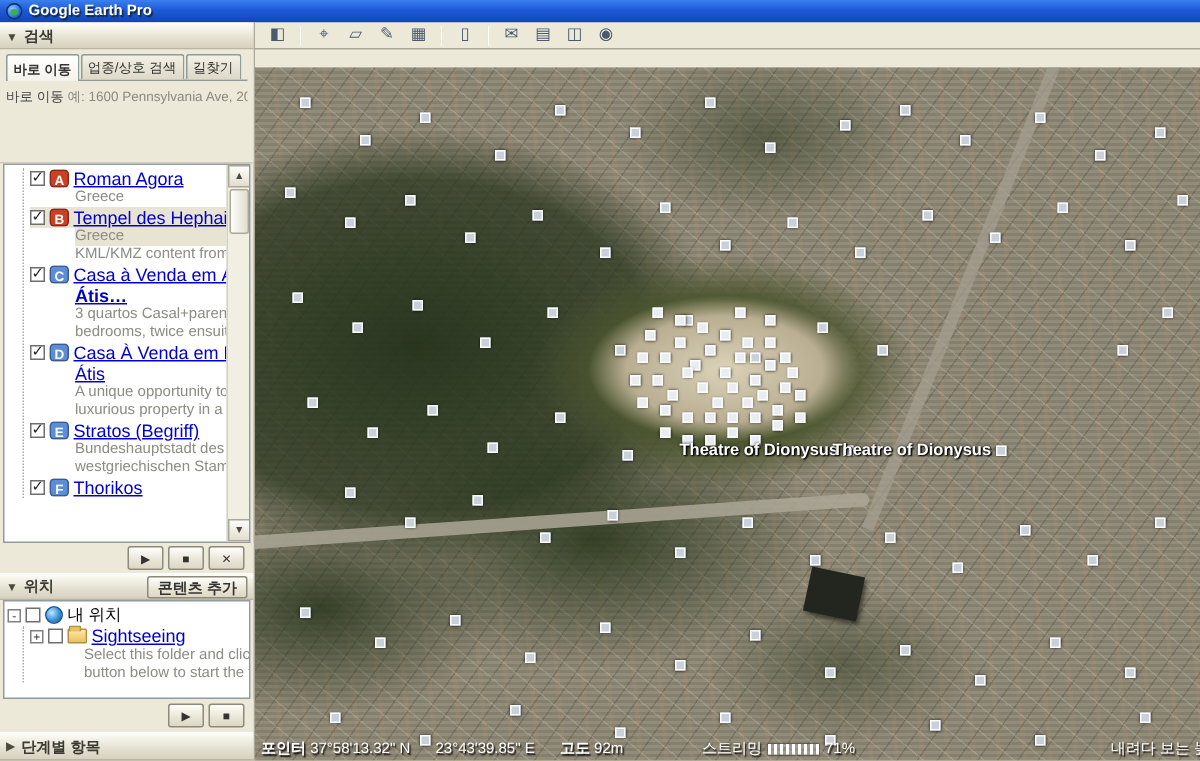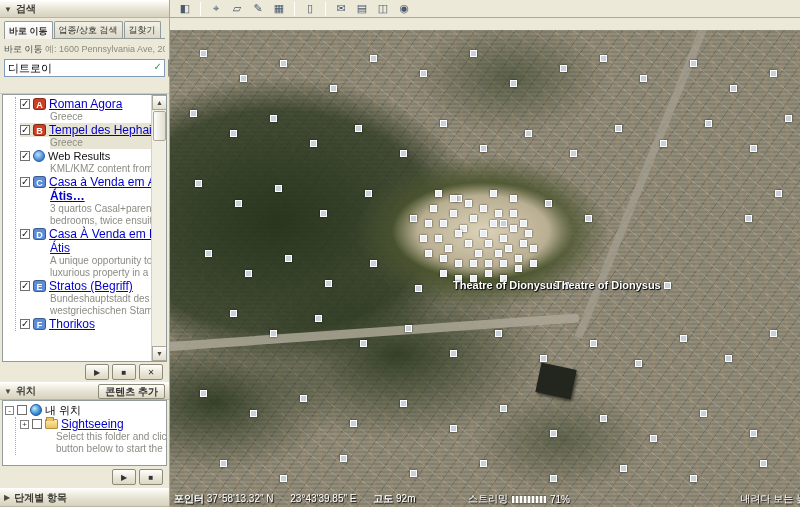--- a/index.html
+++ b/index.html
@@ -114,72 +114,61 @@
   .st-seg { margin-right:14px; }
   .st-stream { position:absolute; left:298px; top:0; display:flex; align-items:center; gap:4px; white-space:nowrap; }
   .stream-bar { width:34px; height:7px; background:repeating-linear-gradient(90deg,#fff 0 2px, rgba(255,255,255,.15) 2px 4px); box-shadow:0 0 1px #000; }
   .st-eye { position:absolute; right:-6px; top:0; white-space:nowrap; }
 </style>
 </head>
 <body>
 
 <div class="window">
 
+  <div class="titlebar">
+    <span class="app-icon"></span>
+    <span class="title-text">Google Earth Pro</span>
+  </div>
 
 
   <div class="content">
 
     <div class="sidebar">
       <div class="panel-header">
         <span class="tri">▼</span>
         <span>검색</span>
       </div>
 
       <div class="search-box">
         <div class="tabs">
             <span class="tab active">바로 이동</span>
             <span class="tab">업종/상호 검색</span>
             <span class="tab">길찾기</span>
           </div>
         <div class="hint-line">
           <span>바로 이동</span>
           <span class="hint-example">예: 1600 Pennsylvania Ave, 20006</span>
         </div>
-        <div class="input-row">
-          <span class="input-wrap">
-            <input class="search-input" type="text" value="디트로이" style="">
-            <span class="input-check">✓</span>
-          </span>
-          <button class="btn search-btn">
-            <span class="mag-circle"></span>
-            <span class="mag-handle"></span>
-          </button>
-        </div>
       </div>
 
       <div class="results">
         <div class="results-inner">
             <div class="tindent">
               <div class="trow">
                 <span class="checkbox checked"></span>
                 <span class="letter-badge" style="background: rgb(204, 65, 37);">A</span>
                 <span class="rlink">Roman Agora</span>
               </div>
               <div class="rdesc">Greece</div>
               <div class="trow row-selected">
                 <span class="checkbox checked"></span>
                 <span class="letter-badge" style="background: rgb(204, 65, 37);">B</span>
                 <span class="rlink">Tempel des Hephaistos</span>
               </div>
               <div class="rdesc row-selected">Greece</div>
-              <div class="trow">
-                <span class="checkbox checked"></span>
-                <span class="web-icon"></span>
-                <span class="root-label">Web Results</span>
-              </div>
               <div class="rdesc">KML/KMZ content from the entire W</div>
               <div class="trow">
                 <span class="checkbox checked"></span>
                 <span class="letter-badge" style="background: rgb(91, 141, 217);">C</span>
                 <span class="rlink">Casa à Venda em Ático (Norte</span>
               </div>
               <div class="" style="margin-left: 30px; font-weight: bold;"><span class="rlink">Átis…</span></div>
               <div class="rdesc">3 quartos Casal+parental</div>
               <div class="rdesc">bedrooms, twice ensuite, and m</div>
               <div class="trow">

